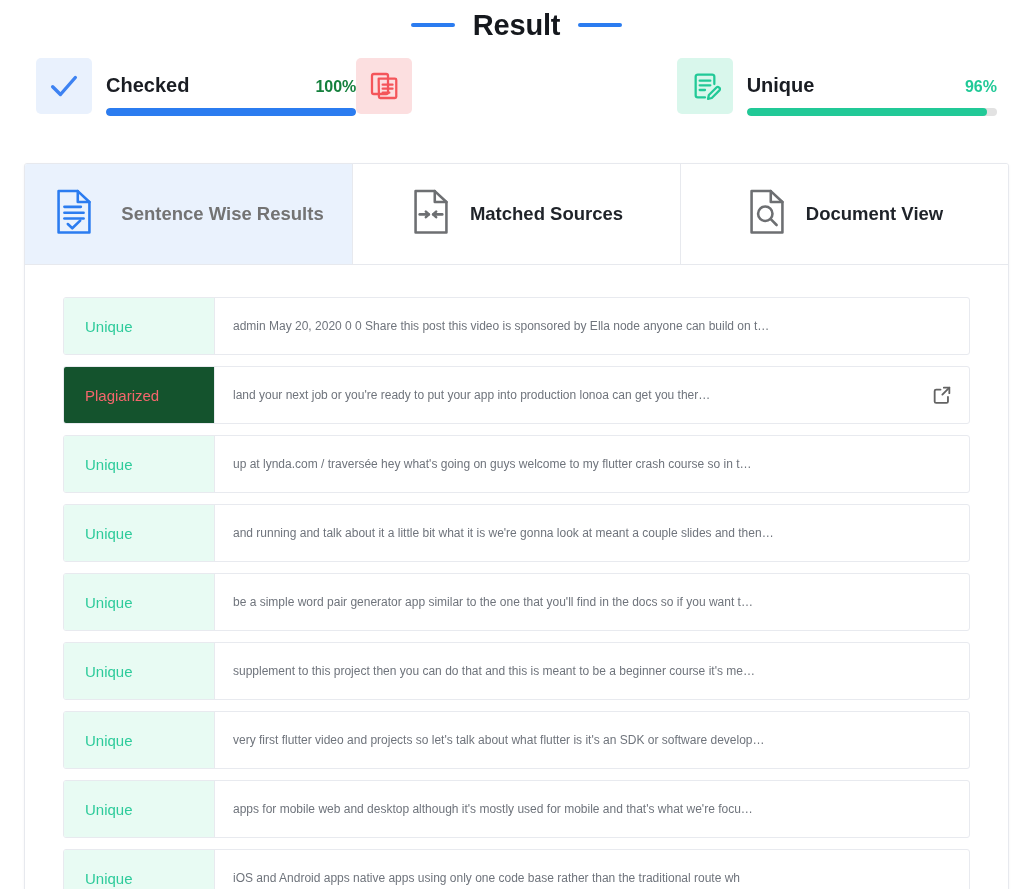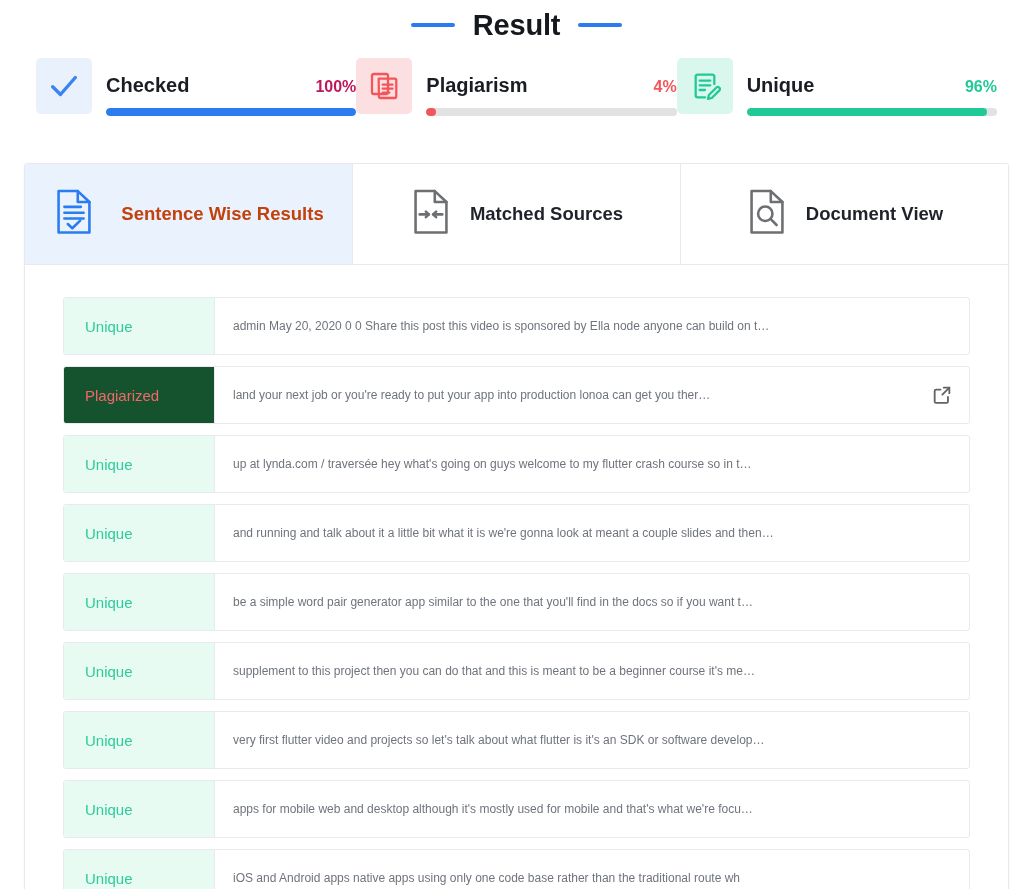--- a/index.html
+++ b/index.html
@@ -29,21 +29,21 @@
     width: 56px; height: 56px; border-radius: 5px;
     display: flex; align-items: center; justify-content: center; flex: 0 0 56px;
   }
   .icon-checked { background: #e9f1fd; }
   .icon-plag   { background: #fcdfe0; }
   .icon-uniq   { background: #d9f7ec; }
   .stat-body { flex: 1; padding-top: 4px; margin-top: 12px; }
   .stat-top { display: flex; align-items: baseline; justify-content: space-between; }
   .stat-label { font-size: 20px; font-weight: bold; color: #1a1d23; }
   .stat-pct { font-size: 16px; font-weight: bold; }
-  .pct-blue  { color: #be185d; }
+  .pct-blue  { color: #15803d; }
   .pct-red   { color: #f4555a; }
   .pct-green { color: #21c997; }
   .bar-track {
     margin-top: 11px; height: 8px; border-radius: 4px; background: #e2e2e2; width: 100%;
     overflow: hidden;
   }
   .bar-fill { height: 100%; border-radius: 4px; }
   .fill-blue  { background: #2b7cf0; }
   .fill-red   { background: #f4555a; }
   .fill-green { background: #21c997; }
@@ -57,21 +57,21 @@
   }
   .tabs { display: flex; height: 101px; border-bottom: 1px solid #e7e9ee; }
   .tab {
     flex: 1; display: flex; align-items: center; justify-content: center;
     gap: 18px; cursor: pointer; background: #fff;
     border-right: 1px solid #e7e9ee;
   }
   .tab:last-child { border-right: none; justify-content: center; }
   .tab.active { background: #eaf2fd; }
   .tab-label { font-size: 18.5px; font-weight: bold; color: #1f2329; }
-  .tab.active .tab-label { color: #c2410c; margin-left: 8px; }
+  .tab.active .tab-label { color: #737373; margin-left: 8px; }
 
   
   .rows { padding: 32px 38px 0 38px; }
   .row {
     display: flex; align-items: stretch; height: 58px; margin-bottom: 11px;
     border: 1px solid #e8eaef; border-radius: 3px; background: #fff;
     overflow: hidden;
   }
   .row-badge {
     width: 151px; flex: 0 0 151px; display: flex; align-items: center;
@@ -126,29 +126,20 @@
 
     <div class="stat">
       <div class="stat-icon icon-plag">
         <svg width="32" height="32" viewBox="0 0 24 24" fill="none" stroke="#f4555a" stroke-width="1.7" stroke-linecap="round" stroke-linejoin="round">
           <rect x="3" y="3" width="12" height="15" rx="1.4"></rect>
           <path d="M8 6.5h12.2a1 1 0 0 1 1 1V20a1 1 0 0 1-1 1H9.2a1 1 0 0 1-1-1z"></path>
           <line x1="11" y1="11" x2="18.4" y2="11"></line>
           <line x1="11" y1="14" x2="18.4" y2="14"></line>
           <line x1="11" y1="17" x2="16" y2="17"></line>
         </svg>
-      </div>
-      <div class="stat-body">
-        <div class="stat-top">
-          <span class="stat-label">Plagiarism</span>
-          <span class="stat-pct pct-red">4%</span>
-        </div>
-        <div class="bar-track">
-          <div class="bar-fill fill-red" style="width:4%"></div>
-        </div>
       </div>
     </div>
 
     <div class="stat">
       <div class="stat-icon icon-uniq">
         <svg width="32" height="32" viewBox="0 0 24 24" fill="none" stroke="#21c997" stroke-width="1.7" stroke-linecap="round" stroke-linejoin="round">
           <path d="M19 10.5V5a1.6 1.6 0 0 0-1.6-1.6H6.6A1.6 1.6 0 0 0 5 5v14a1.6 1.6 0 0 0 1.6 1.6h5.4"></path>
           <line x1="8" y1="8" x2="16" y2="8"></line>
           <line x1="8" y1="11.5" x2="16" y2="11.5"></line>
           <line x1="8" y1="15" x2="12" y2="15"></line>

